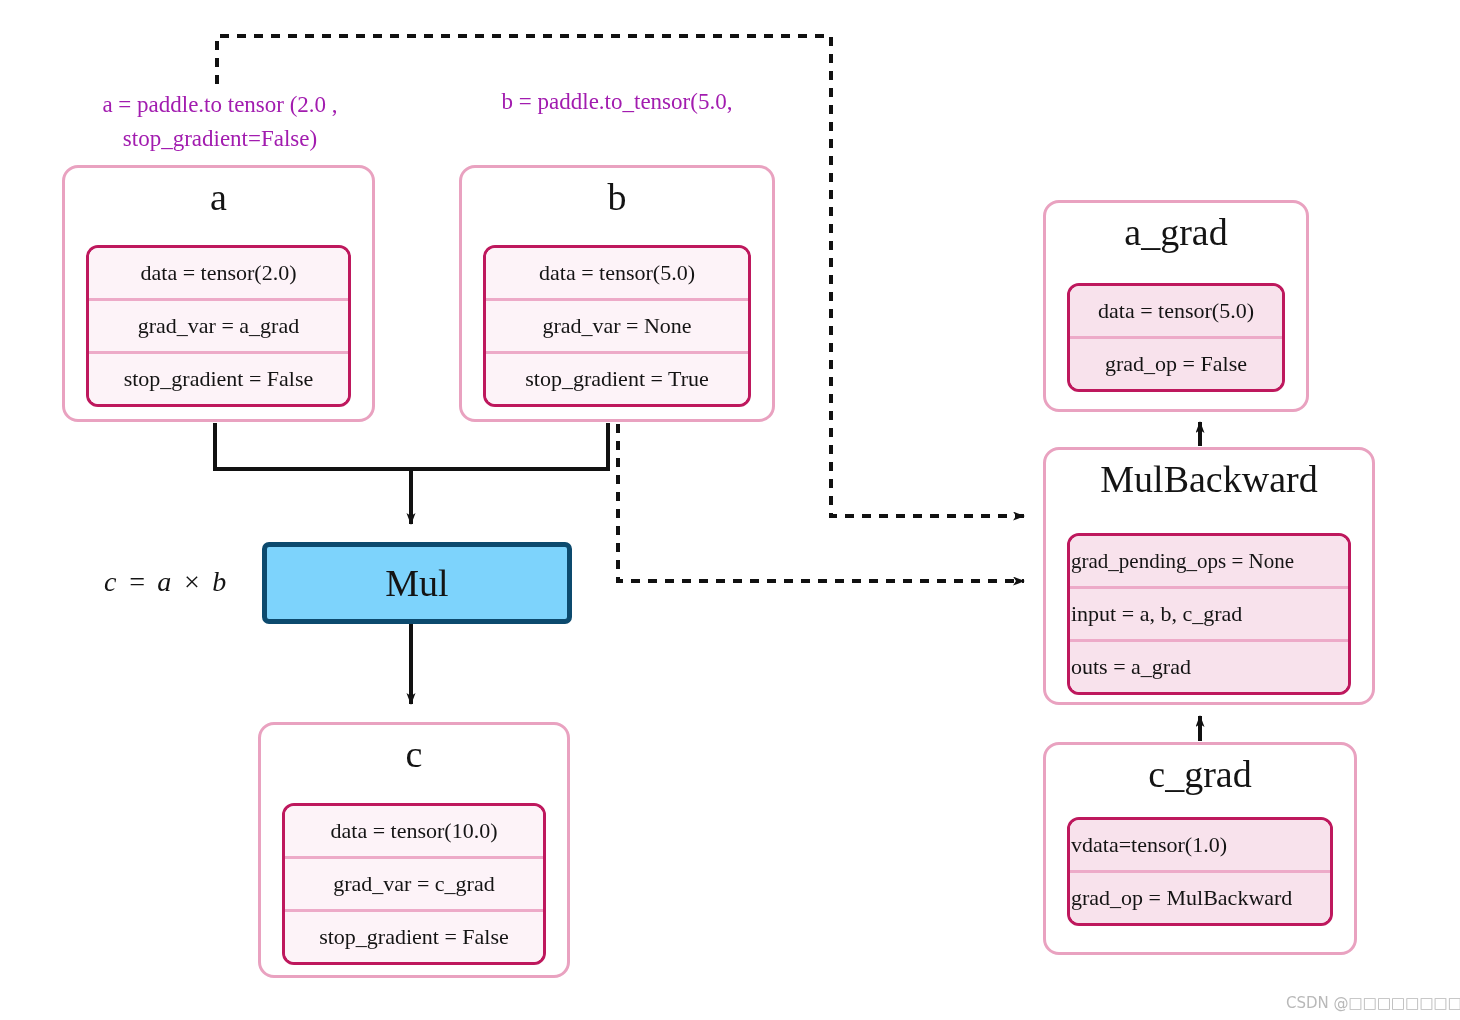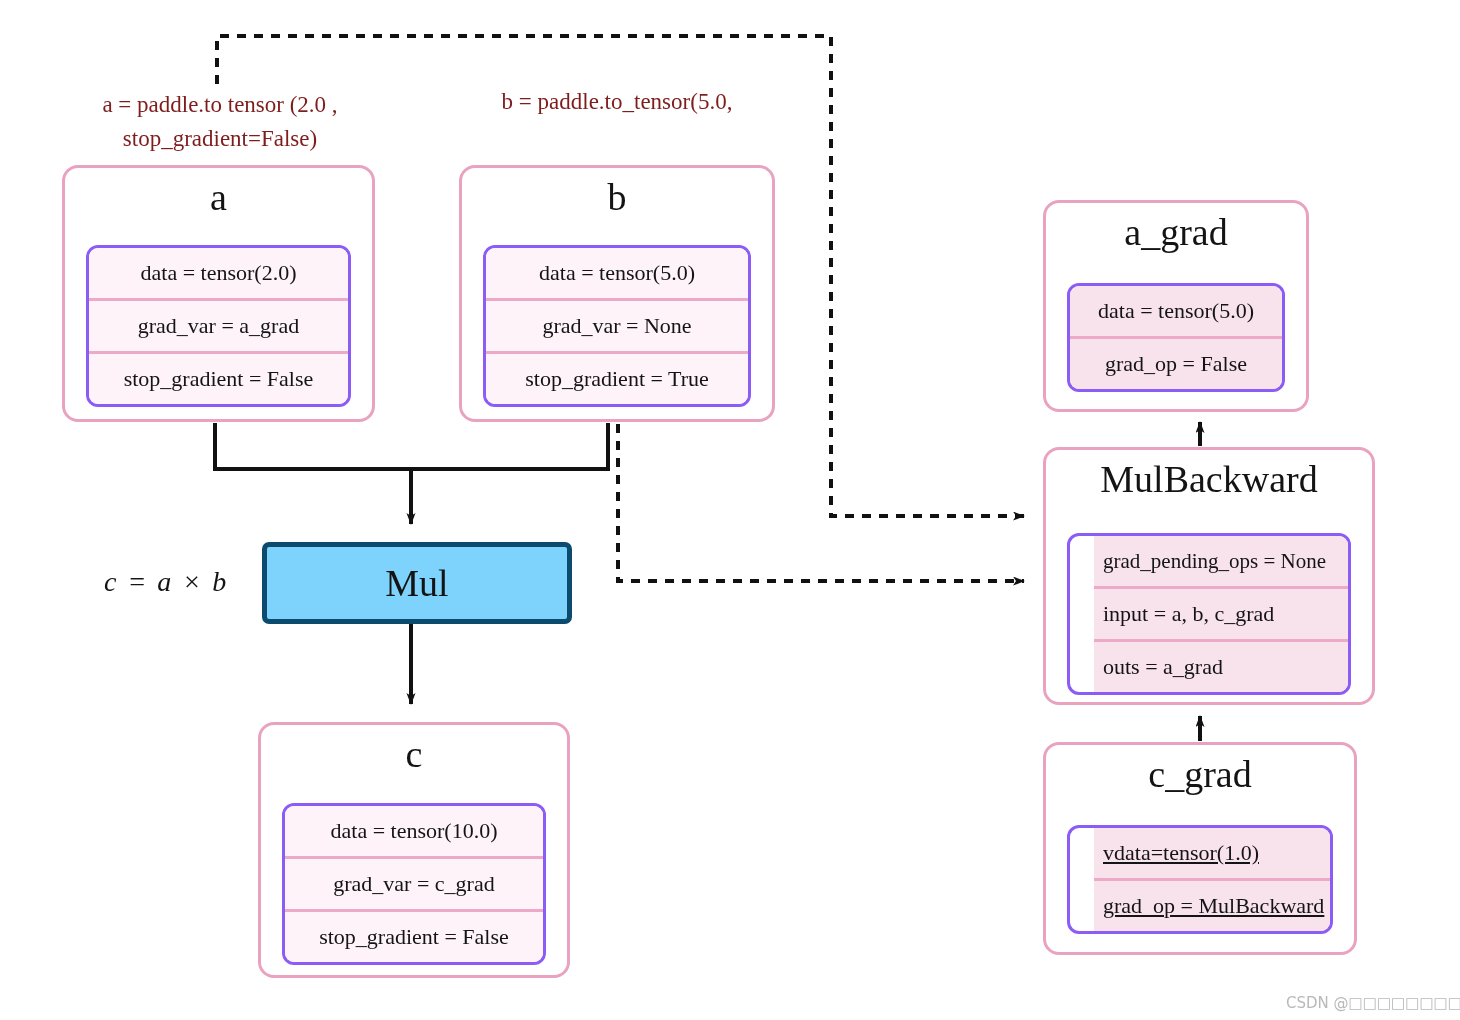--- a/index.html
+++ b/index.html
@@ -1,38 +1,38 @@
 <!DOCTYPE html>
 <html><head>
 <meta charset="utf-8">
 <style>
   html,body { margin:0; padding:0; background:#ffffff; }
   #canvas {
     position:relative; width:1460px; height:1020px; background:#ffffff;
     font-family:"Liberation Serif","DejaVu Serif",serif; color:#141414; overflow:hidden;
   }
   .annot {
-    position:absolute; text-align:center; font-size:23px; line-height:34px; color:#7f1d1d;
+    position:absolute; text-align:center; font-size:23px; line-height:34px; color:#a21caf;
   }
   .node {
     position:absolute; background:#ffffff; border:3.5px solid #e9a2c0;
     border-radius:16px; box-sizing:border-box;
   }
   .node-title { text-align:center; font-size:38px; margin-top:7px; }
   .row-group {
-    position:absolute; left:21px; right:21px; border:3px solid #8b5cf6;
+    position:absolute; left:21px; right:21px; border:3px solid #be185d;
     border-radius:12px; overflow:hidden;
   }
   .row {
     height:50px; display:flex; align-items:center; justify-content:center;
     font-size:22px; background:#fdf3f8; white-space:nowrap;
   }
   .row + .row { border-top:3px solid #edaac8; }
   .right-fill .row { background:#f8e2ec; }
-  .left-align .row { justify-content:flex-start; padding-left:9px;margin-left:24px; }
+  .left-align .row { justify-content:flex-start; padding-left:1px; }
   .mul-node {
     position:absolute; background:#7dd3fc; border:5px solid #0c4a6e; border-radius:7px;
     display:flex; align-items:center; justify-content:center; font-size:38px; box-sizing:border-box;
   }
   .formula { position:absolute; font-style:italic; font-size:28px; letter-spacing:2px; }
   .watermark {
     position:absolute; left:1286px; top:994px;
     font-family:"DejaVu Sans","Liberation Sans",sans-serif; font-size:15px; color:#b9b9b9;
     white-space:nowrap;
   }
@@ -115,21 +115,21 @@
     <div class="node-title">MulBackward</div>
     <div class="row-group" style="top:83px;">
       <div class="row" style="font-size:21px;">grad_pending_ops = None</div>
       <div class="row">input = a, b, c_grad</div>
       <div class="row">outs = a_grad</div>
     </div>
   </div>
 
   <div class="node right-fill left-align" style="left:1043px; top:742px; width:314px; height:213px;">
     <div class="node-title">c_grad</div>
-    <div class="row-group" style="top:80px;text-decoration:underline;">
+    <div class="row-group" style="top:72px;">
       <div class="row">vdata=tensor(1.0)</div>
       <div class="row">grad_op = MulBackward</div>
     </div>
   </div>
 
   <div class="watermark">CSDN @□□□□□□□□ □ □□</div>
 
 </div>
 
 </body></html>

